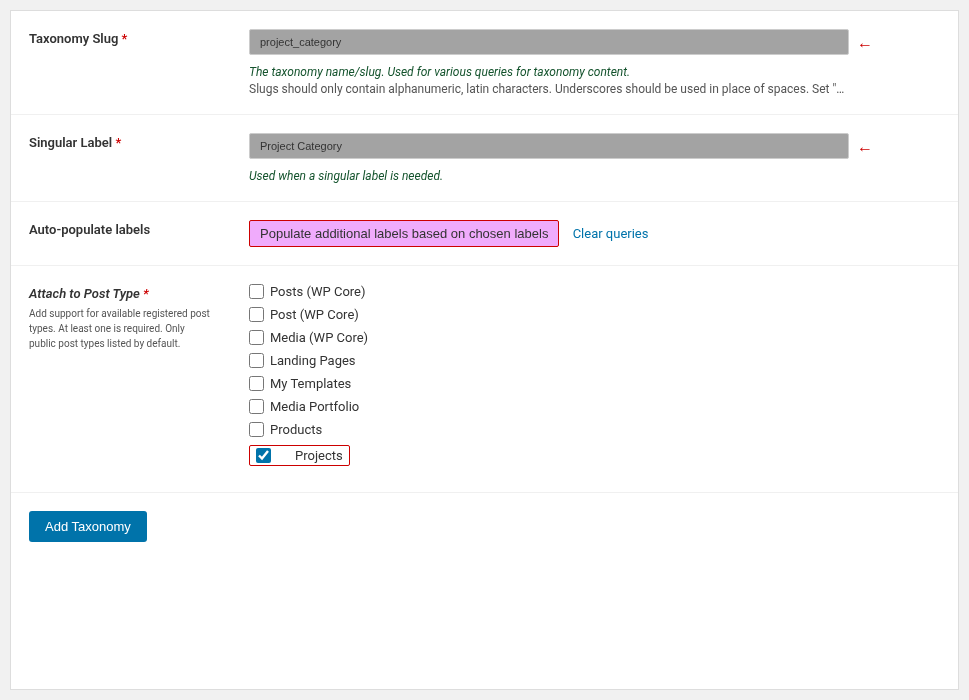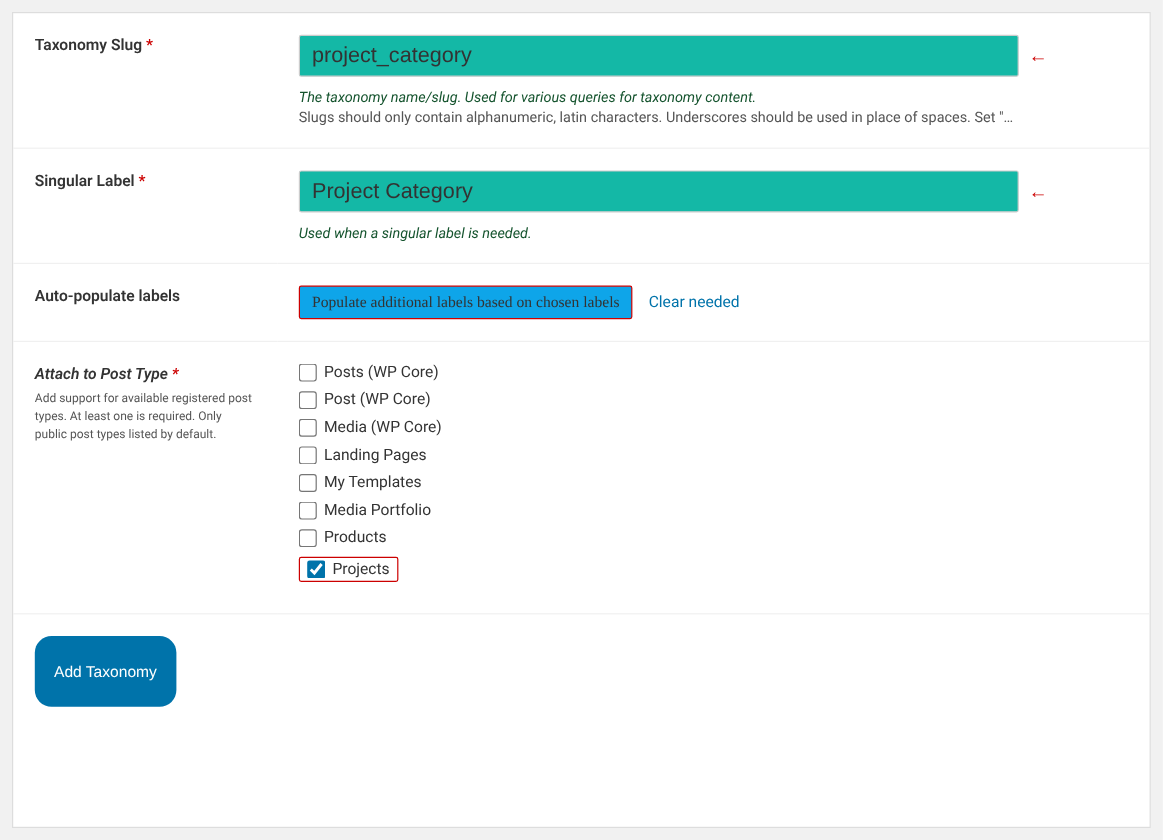--- a/index.html
+++ b/index.html
@@ -40,22 +40,22 @@
     }
     .required-star {
       color: #c00;
     }
     .form-input {
       width: 100%;
       max-width: 600px;
       padding: 6px 10px;
       border: 1px solid #ccc;
       border-radius: 2px;
-      font-size: 18px;
-      background: #14b8a6;
+      font-size: 11px;
+      background: #a3a3a3;
       color: #333;
       outline: none;
     }
     .helper-text {
       color: #14532d;
       font-style: italic;
       font-size: 12px;
       margin-top: 10px;
     }
     .arrow-icon {
@@ -65,27 +65,26 @@
       font-size: 16px;
     }
     .input-row {
       display: flex;
       align-items: center;
     }
     .auto-populate-btn {
       display: inline-block;
       border: 1px solid #c00;
       color: #333;
-      background: #0ea5e9;
+      background: #f0abfc;
       padding: 5px 10px;
       font-size: 13px;
       cursor: pointer;
       border-radius: 2px;
       text-decoration: none;
-      font-family: Liberation Serif, serif;
     }
     .clear-labels-link {
       color: #0073aa;
       text-decoration: none;
       margin-left: 10px;
       font-size: 13px;
       cursor: pointer;
     }
     .post-type-label {
       font-weight: 600;
@@ -122,23 +121,23 @@
       border: 1px solid #c00;
       border-radius: 2px;
       padding: 2px 6px;
       display: inline-flex;
       align-items: center;
     }
     .add-taxonomy-btn {
       background: #0073aa;
       color: #fff;
       border: none;
-      padding: 22px 16px;
-      font-size: 13px;
-      border-radius: 14px;
+      padding: 8px 16px;
+      font-size: 13px;
+      border-radius: 3px;
       cursor: pointer;
       margin: 18px 18px;
     }
     .overflow-hint {
       font-size: 12px;
       color: #555;
       margin-top: 3px;
       overflow: hidden;
       text-overflow: ellipsis;
       white-space: nowrap;
@@ -180,21 +179,21 @@
           <span class="arrow-icon">←</span>
         </div>
         <div class="helper-text">Used when a singular label is needed.</div>
       </td>
     </tr>
 
     <tr>
       <td class="label-cell">Auto-populate labels</td>
       <td>
         <button class="auto-populate-btn">Populate additional labels based on chosen labels</button>
-        <a class="clear-labels-link">Clear needed</a>
+        <a class="clear-labels-link">Clear queries</a>
       </td>
     </tr>
 
     <tr>
       <td class="label-cell">
         <div class="post-type-label">
           <span>Attach to Post Type</span>
           <span class="required-star"> *</span>
         </div>
         <div class="post-type-description">Add support for available registered post types. At least one is required. Only public post types listed by default.</div>
@@ -225,21 +224,21 @@
             <input type="checkbox" id="lekker_portfolio" style="">
             <label for="lekker_portfolio">Media Portfolio</label>
           </li>
           <li>
             <input type="checkbox" id="products" style="">
             <label for="products">Products</label>
           </li>
           <li>
             <span class="projects-item">
               <input type="checkbox" id="projects" checked="" style="">
-              <label for="projects" style="margin-left:6px;">Projects</label>
+              <label for="projects" style="margin-left:24px;">Projects</label>
             </span>
           </li>
         </ul>
       </td>
     </tr>
   </tbody>
     </table>
 
   <div>
     <button class="add-taxonomy-btn">Add Taxonomy</button>

